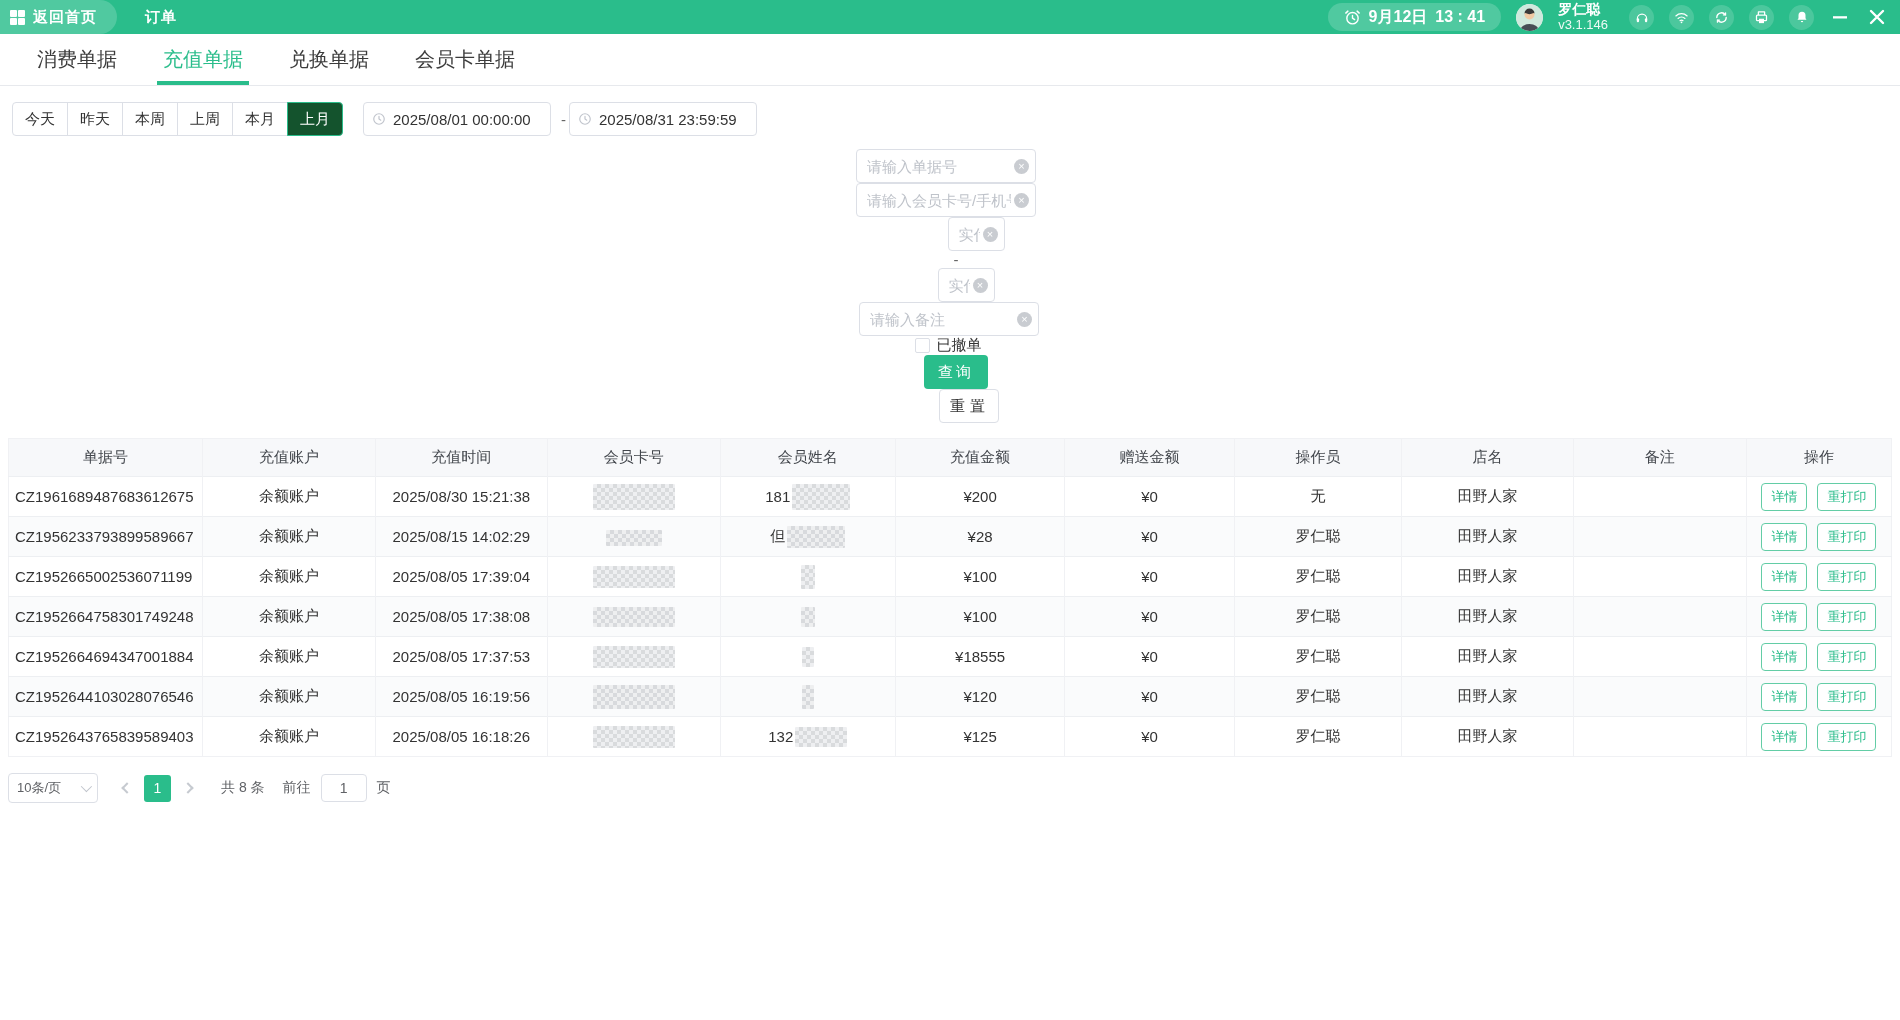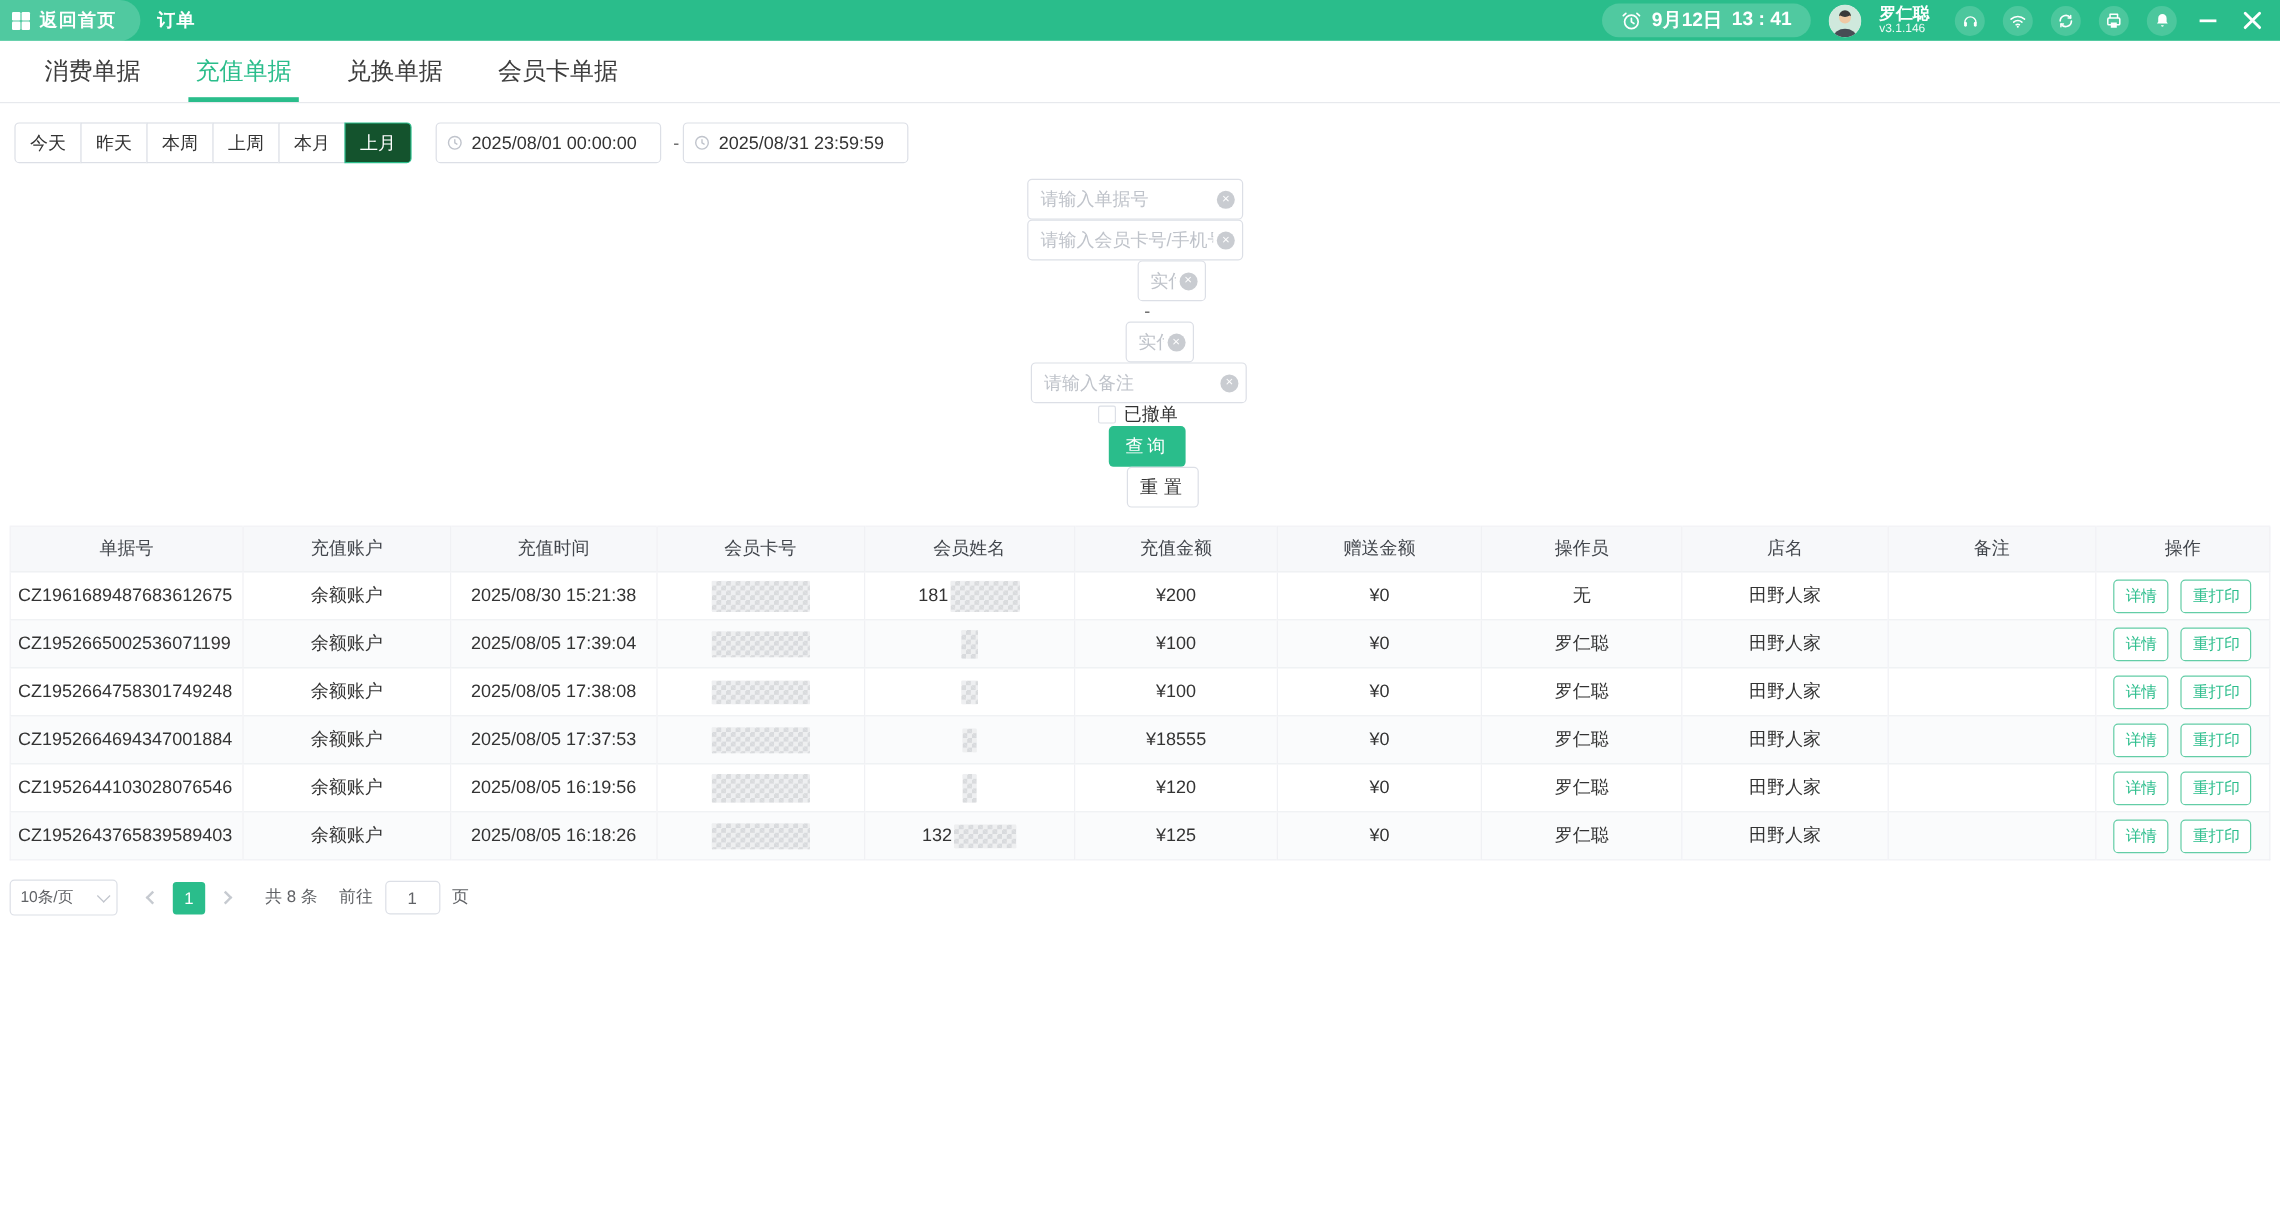--- a/index.html
+++ b/index.html
@@ -6,29 +6,29 @@
   html,body { margin:0; padding:0; width:1900px; height:1020px; background:#fff; overflow:hidden;
     font-family:"Liberation Sans","DejaVu Sans",sans-serif; }
 
   
   .topbar { height:34px; background:#2abd8b; display:flex; align-items:center; color:#fff; }
   .home-pill { height:34px; display:flex; align-items:center; gap:8px; padding:0 20px 0 10px;
     background:rgba(255,255,255,.18); border-radius:0 17px 17px 0; cursor:pointer; }
   .grid-icon { width:15px; height:15px; display:grid; grid-template-columns:7px 7px; grid-template-rows:7px 7px; gap:1px; }
   .grid-icon i { background:#fff; border-radius:1px; }
   .home-pill span, .page-title { font-size:15px; font-weight:bold; letter-spacing:1px; }
-  .page-title { margin-left:14px; }
+  .page-title { margin-left:28px; }
   .topbar-right { margin-left:auto; display:flex; align-items:center; gap:15px; padding-right:12px; }
   .clock-pill { height:28px; background:rgba(255,255,255,.18); border-radius:15px; display:flex;
     align-items:center; gap:8px; padding:0 16px; font-size:16px; font-weight:bold; }
   .avatar { width:27px; height:27px; border-radius:50%; background:#dff2ea; overflow:hidden; position:relative; flex:none; }
   .avatar svg { display:block; }
   .user-stack { line-height:1.1; margin-right:6px; }
   .user-name { font-size:14px; font-weight:bold; }
-  .user-version { font-size:10px; opacity:.92; }
+  .user-version { font-size:13px; opacity:.92; }
   .circle-btn { width:25px; height:25px; border-radius:50%; background:rgba(255,255,255,.16);
     display:flex; align-items:center; justify-content:center; cursor:pointer; flex:none; }
   .win-btn { width:22px; height:22px; display:flex; align-items:center; justify-content:center; cursor:pointer; }
 
   
   .tabbar { height:52px; display:flex; align-items:stretch; padding-left:14px; border-bottom:1px solid #e7e9ed; }
   .tab { font-size:20px; color:#3c3c3c; display:flex; align-items:center; margin:0 23px; cursor:pointer;
     position:relative; }
   .tab.active { color:#2abd8b; }
   .tab.active::after { content:""; position:absolute; left:-6px; right:-6px; bottom:0; height:4px; background:#2abd8b; }
@@ -303,20 +303,33 @@
           <td><span class="mosaic" style="width: 82px; height: 26px;"></span></td>
           <td><span class="name-prefix">181</span><span class="mosaic" style="width: 58px; height: 26px;"></span></td>
           <td>¥200</td>
           <td>¥0</td>
           <td>无</td>
           <td>田野人家</td>
           <td></td>
           <td><button class="mini-btn">详情</button><button class="mini-btn">重打印</button></td>
         </tr>
         <tr>
+          <td class="cell-order">CZ1956233793899589667</td>
+          <td>余额账户</td>
+          <td>2025/08/15 14:02:29</td>
+          <td><span class="mosaic" style="width: 56px; height: 16px;"></span></td>
+          <td><span class="name-prefix">但</span><span class="mosaic" style="width: 58px; height: 22px;"></span></td>
+          <td>¥28</td>
+          <td>¥0</td>
+          <td>罗仁聪</td>
+          <td>田野人家</td>
+          <td></td>
+          <td><button class="mini-btn">详情</button><button class="mini-btn">重打印</button></td>
+        </tr>
+        <tr>
           <td class="cell-order">CZ1952665002536071199</td>
           <td>余额账户</td>
           <td>2025/08/05 17:39:04</td>
           <td><span class="mosaic" style="width: 82px; height: 22px;"></span></td>
           <td><span class="mosaic" style="width: 14px; height: 24px;"></span></td>
           <td>¥100</td>
           <td>¥0</td>
           <td>罗仁聪</td>
           <td>田野人家</td>
           <td></td>

